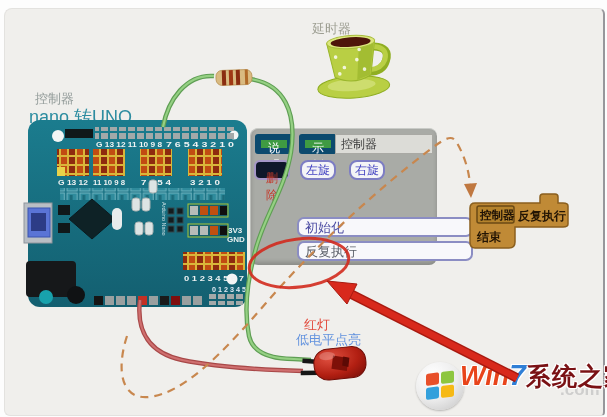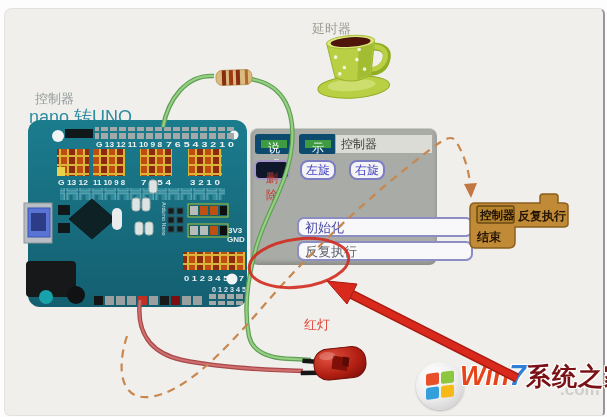--- a/index.html
+++ b/index.html
@@ -61,20 +61,21 @@
 </head>
 <body>
 
 <div class="stage">
   <div class="bgpanel"></div>
 
   <div class="txt lbl-delay">延时器</div>
   <div class="txt lbl-ctl">控制器</div>
   <div class="txt lbl-board">nano 转UNO</div>
   <div class="txt lbl-red">红灯</div>
+  <div class="txt lbl-rednote">低电平点亮</div>
 
   <svg style="left:28px;top:120px;" width="222" height="190" viewBox="0 0 222 190">
     <defs>
       <pattern id="pOrange" width="16" height="9" patternUnits="userSpaceOnUse">
         <rect x="0.5" y="0.5" width="7" height="8" fill="#c14c12" stroke="#d9b63a" stroke-width="1"></rect>
         <rect x="8.5" y="0.5" width="7" height="8" fill="#8e2a0e" stroke="#d9b63a" stroke-width="1"></rect>
       </pattern>
       <pattern id="pGray" width="9" height="12" patternUnits="userSpaceOnUse">
         <rect x="1" y="1" width="7" height="10" fill="#a3a9a9"></rect>
       </pattern>

